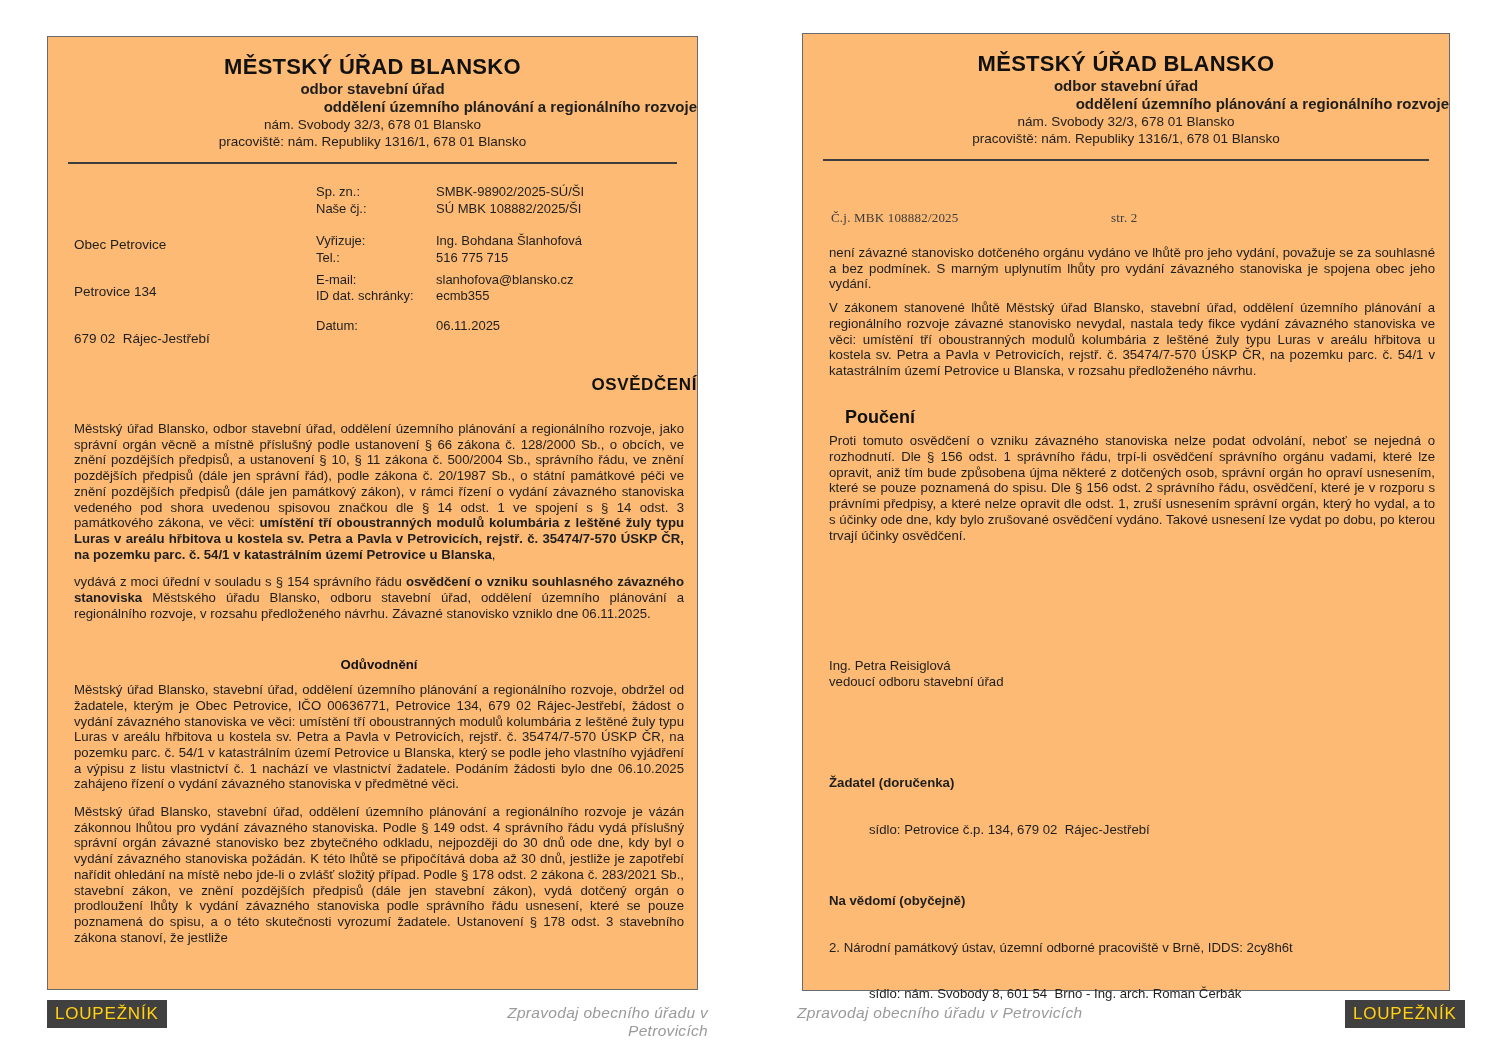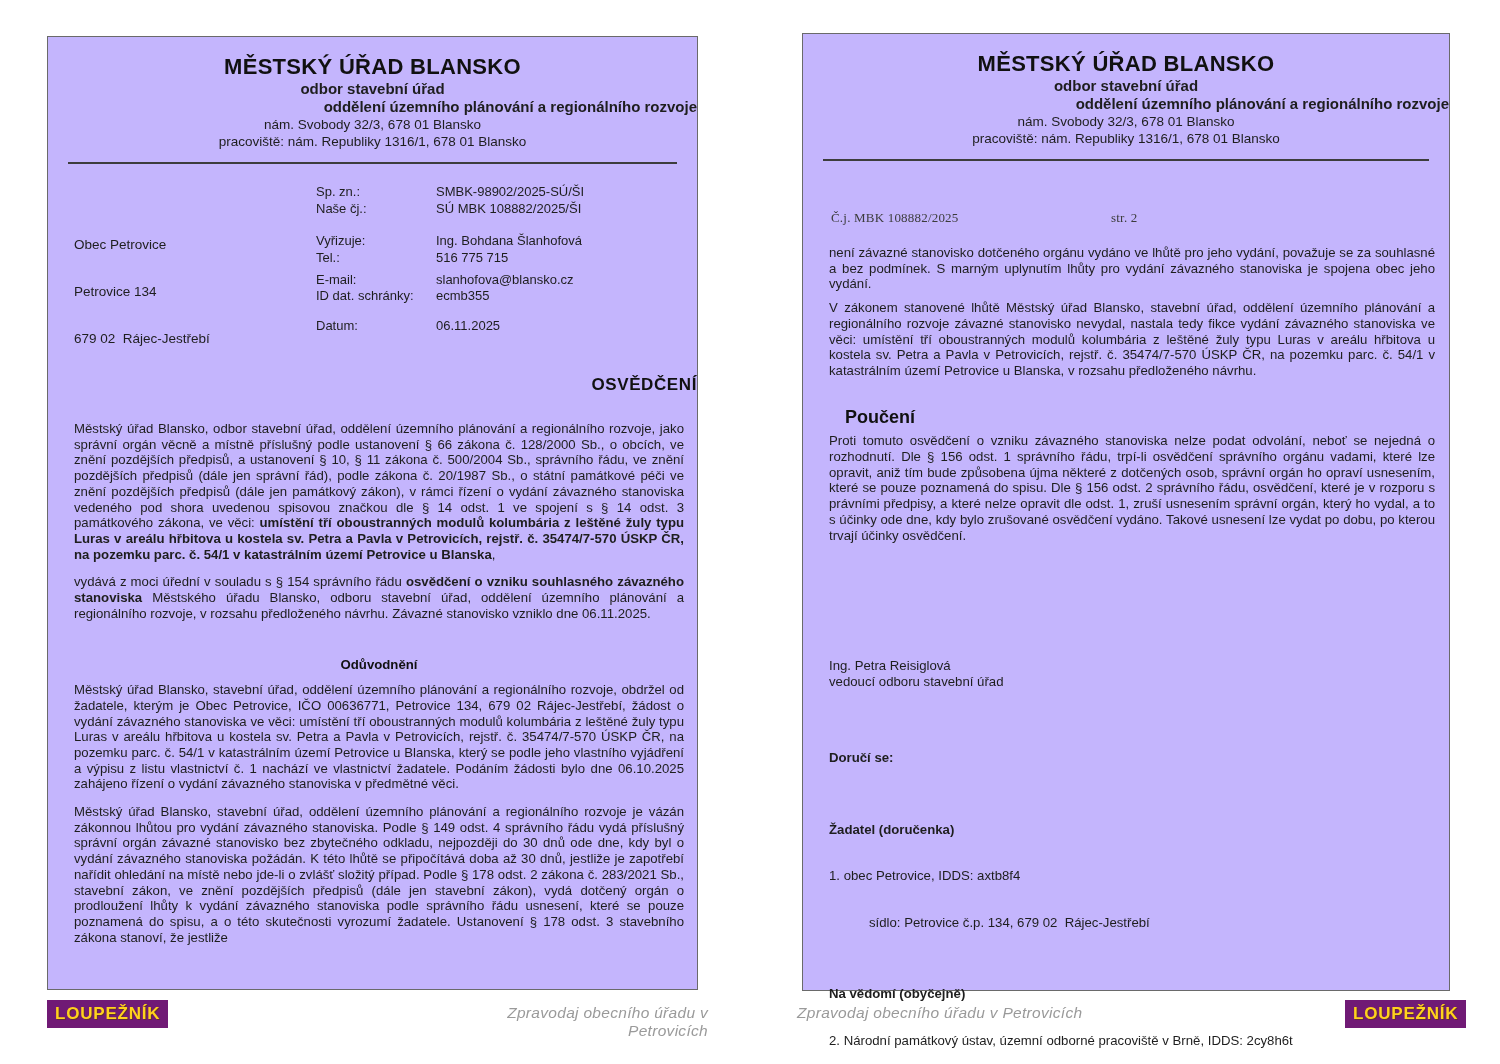--- a/index.html
+++ b/index.html
@@ -2,21 +2,21 @@
 <html><head>
 <meta charset="utf-8">
 <style>
   * { margin:0; padding:0; box-sizing:border-box; }
   html, body { background:#ffffff; }
   .canvas {
     position:relative; width:1500px; height:1064px; background:#ffffff;
     font-family:"Liberation Sans","DejaVu Sans",sans-serif; color:#1e1e1e;
     overflow:hidden;
   }
-  .page { position:absolute; background:#c4b5fd; border:1px solid #6a6a6a; }
+  .page { position:absolute; background:#fdba74; border:1px solid #6a6a6a; }
   #page1 { left:47px; top:36px;  width:651px; height:954px; }
   #page2 { left:802px; top:33px; width:648px; height:958px; }
 
   
   .letterhead { text-align:center; padding-top:17px; }
   .lh-office { font-size:22px; font-weight:bold; letter-spacing:.3px; color:#111; }
   .lh-dept   { font-size:15px; font-weight:bold; }
   .lh-div    { font-size:15px; font-weight:bold; margin-top:1px;text-align:right; }
   .lh-addr   { font-size:13.5px; margin-top:2px; }
   .lh-rule   { height:0; border-top:2px solid #3d3d3d; margin:13px 20px 0 20px; }
@@ -46,21 +46,21 @@
   .body-col2 h3 { font-size:18px; line-height:15.7px; margin:31px 0 8px 16px; color:#111; }
   .signature { position:absolute; left:26px; top:624px; font-size:13.2px; line-height:16px; }
   .deliver { position:absolute; left:26px; right:14px; top:685px;
              font-size:13.2px; line-height:15.5px; white-space:pre-wrap; }
   .deliver .b { font-weight:bold; }
   .deliver .mt { margin-top:25px; }
   .deliver .indent { padding-left:40px; }
 
   
   .logo { position:absolute; top:1000px; display:inline-block;
-          background:#701a75; color:#ffd21c; font-weight:bold; font-size:17px;
+          background:#404040; color:#ffd21c; font-weight:normal; font-size:17px;
           line-height:1; padding:5px 8px 6px 8px; letter-spacing:.8px;
           text-shadow:1px 1px 0 rgba(90,60,0,.55); }
   .logo-left  { left:47px; }
   .logo-right { left:1345px; }
   .tagline { position:absolute; top:1004px; font-style:italic; font-size:15.5px;
              color:#9a9a9a; letter-spacing:.3px; }
   .tagline-left  { left:430px; width:278px; text-align:right; }
   .tagline-right { left:797px; }
 </style>
 </head>
@@ -126,23 +126,21 @@
       <h3>Poučení</h3>
       <p>Proti tomuto osvědčení o vzniku závazného stanoviska nelze podat odvolání, neboť se nejedná o rozhodnutí. Dle § 156 odst. 1 správního řádu, trpí-li osvědčení správního orgánu vadami, které lze opravit, aniž tím bude způsobena újma některé z dotčených osob, správní orgán ho opraví usnesením, které se pouze poznamená do spisu. Dle § 156 odst. 2 správního řádu, osvědčení, které je v rozporu s právními předpisy, a které nelze opravit dle odst. 1, zruší usnesením správní orgán, který ho vydal, a to s účinky ode dne, kdy bylo zrušované osvědčení vydáno. Takové usnesení lze vydat po dobu, po kterou trvají účinky osvědčení.</p>
     </div>
 
     <div class="signature">
       <div>Ing. Petra Reisiglová</div>
       <div>vedoucí odboru stavební úřad</div>
     </div>
 
     <div class="deliver">
-      <div class="b">Doručí se:</div>
       <div class="b mt">Žadatel (doručenka)</div>
-      <div>1. obec Petrovice, IDDS: axtb8f4</div>
       <div class="indent">sídlo: Petrovice č.p. 134, 679 02  Rájec-Jestřebí</div>
       <div class="b mt">Na vědomí (obyčejně)</div>
       <div>2. Národní památkový ústav, územní odborné pracoviště v Brně, IDDS: 2cy8h6t</div>
       <div class="indent">sídlo: nám. Svobody 8, 601 54  Brno - Ing. arch. Roman Čerbák</div>
       
       
     </div>
   </section>
 
   <div class="logo logo-left">LOUPEŽNÍK</div>

